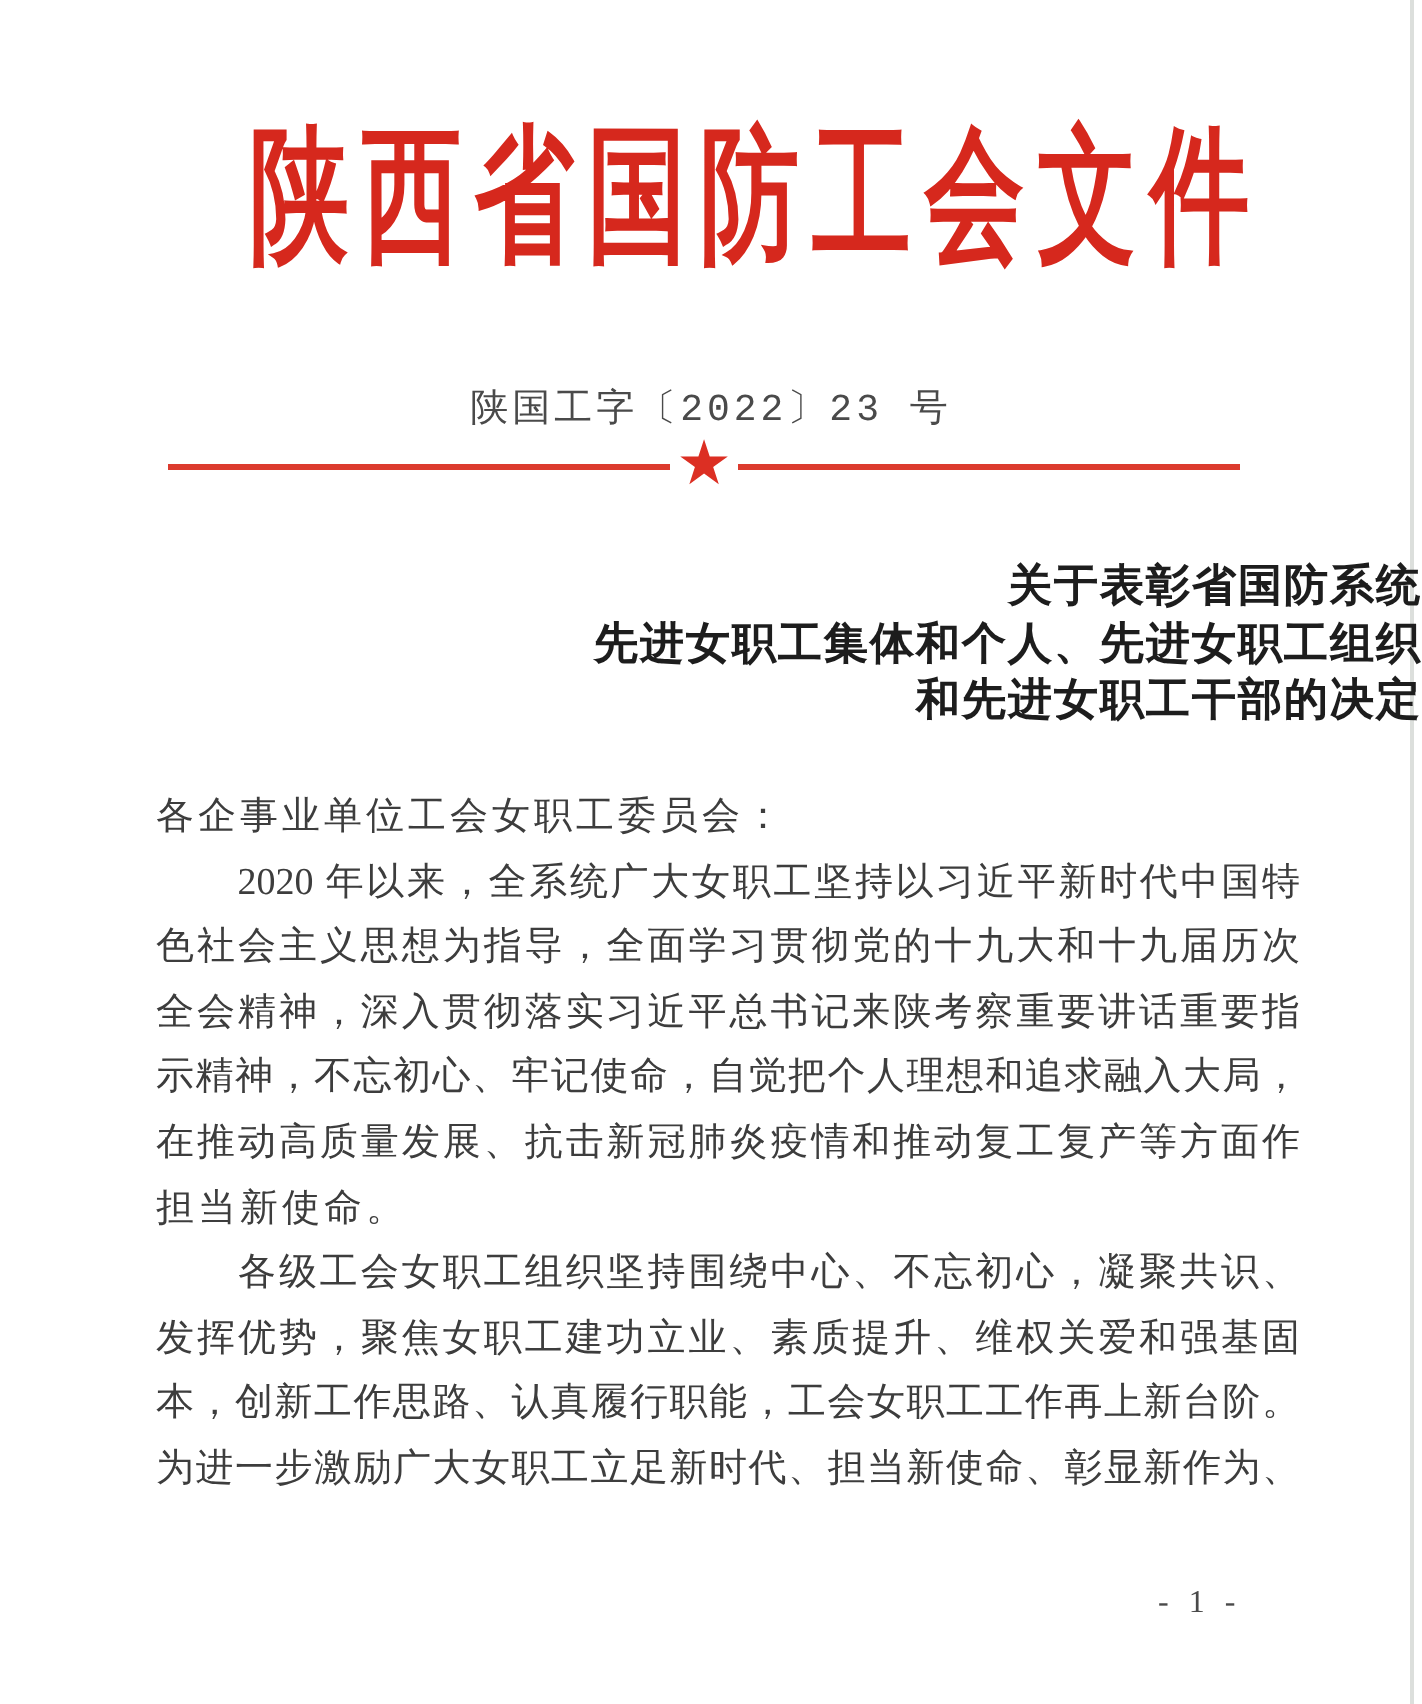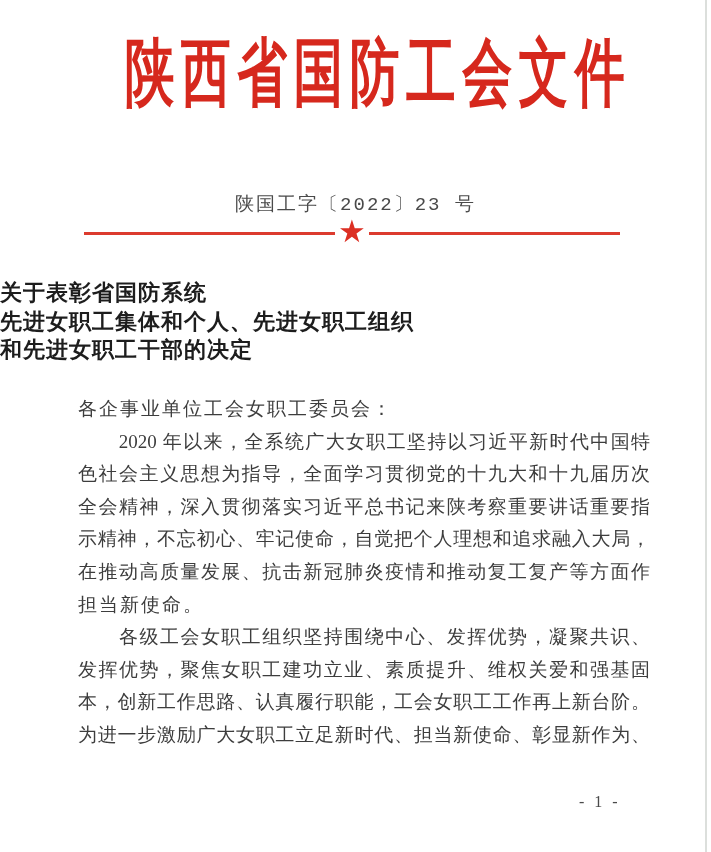--- a/index.html
+++ b/index.html
@@ -16,21 +16,21 @@
     position: absolute;
     top: 0;
     bottom: 0;
     right: 4px;
     width: 2px;
     background: #dcdfdc;
   }
   
   .masthead {
     position: absolute;
-    top: 32px;
+    top: 58px;
     left: 0;
     width: 100%;
     text-align: center;
     color: #d6281d;
   }
   .masthead .org {
     display: inline-block;
     font-size: 74px;
     font-weight: bold;
     letter-spacing: 10px;
@@ -71,21 +71,21 @@
     line-height: 1;
     margin: 0 3px;
     transform: translateY(-2px);
   }
   
   .doc-title {
     position: absolute;
     top: 279px;
     left: 0;
     width: 100%;
-    text-align: left;
+    text-align: right;
     font-weight: bold;
     font-size: 22px;
     line-height: 28.5px;
     color: #1d1d1d;
     letter-spacing: 1px;
   }
   
   .body-text {
     position: absolute;
     top: 393px;
@@ -142,21 +142,21 @@
   </div>
 
   <div class="body-text">
     <div class="line short">各企事业单位工会女职工委员会：</div>
     <div class="line">　　2020 年以来，全系统广大女职工坚持以习近平新时代中国特</div>
     <div class="line">色社会主义思想为指导，全面学习贯彻党的十九大和十九届历次</div>
     <div class="line">全会精神，深入贯彻落实习近平总书记来陕考察重要讲话重要指</div>
     <div class="line">示精神，不忘初心、牢记使命，自觉把个人理想和追求融入大局，</div>
     <div class="line">在推动高质量发展、抗击新冠肺炎疫情和推动复工复产等方面作</div>
     <div class="line short">担当新使命。</div>
-    <div class="line">　　各级工会女职工组织坚持围绕中心、发挥优势，凝聚共识、</div>
+    <div class="line">　　各级工会女职工组织坚持围绕中心、不忘初心，凝聚共识、</div>
     <div class="line">发挥优势，聚焦女职工建功立业、素质提升、维权关爱和强基固</div>
     <div class="line">本，创新工作思路、认真履行职能，工会女职工工作再上新台阶。</div>
     <div class="line">为进一步激励广大女职工立足新时代、担当新使命、彰显新作为、</div>
   </div>
 
   <div class="page-number">- 1 -</div>
 
 </div>
 
 </body></html>

